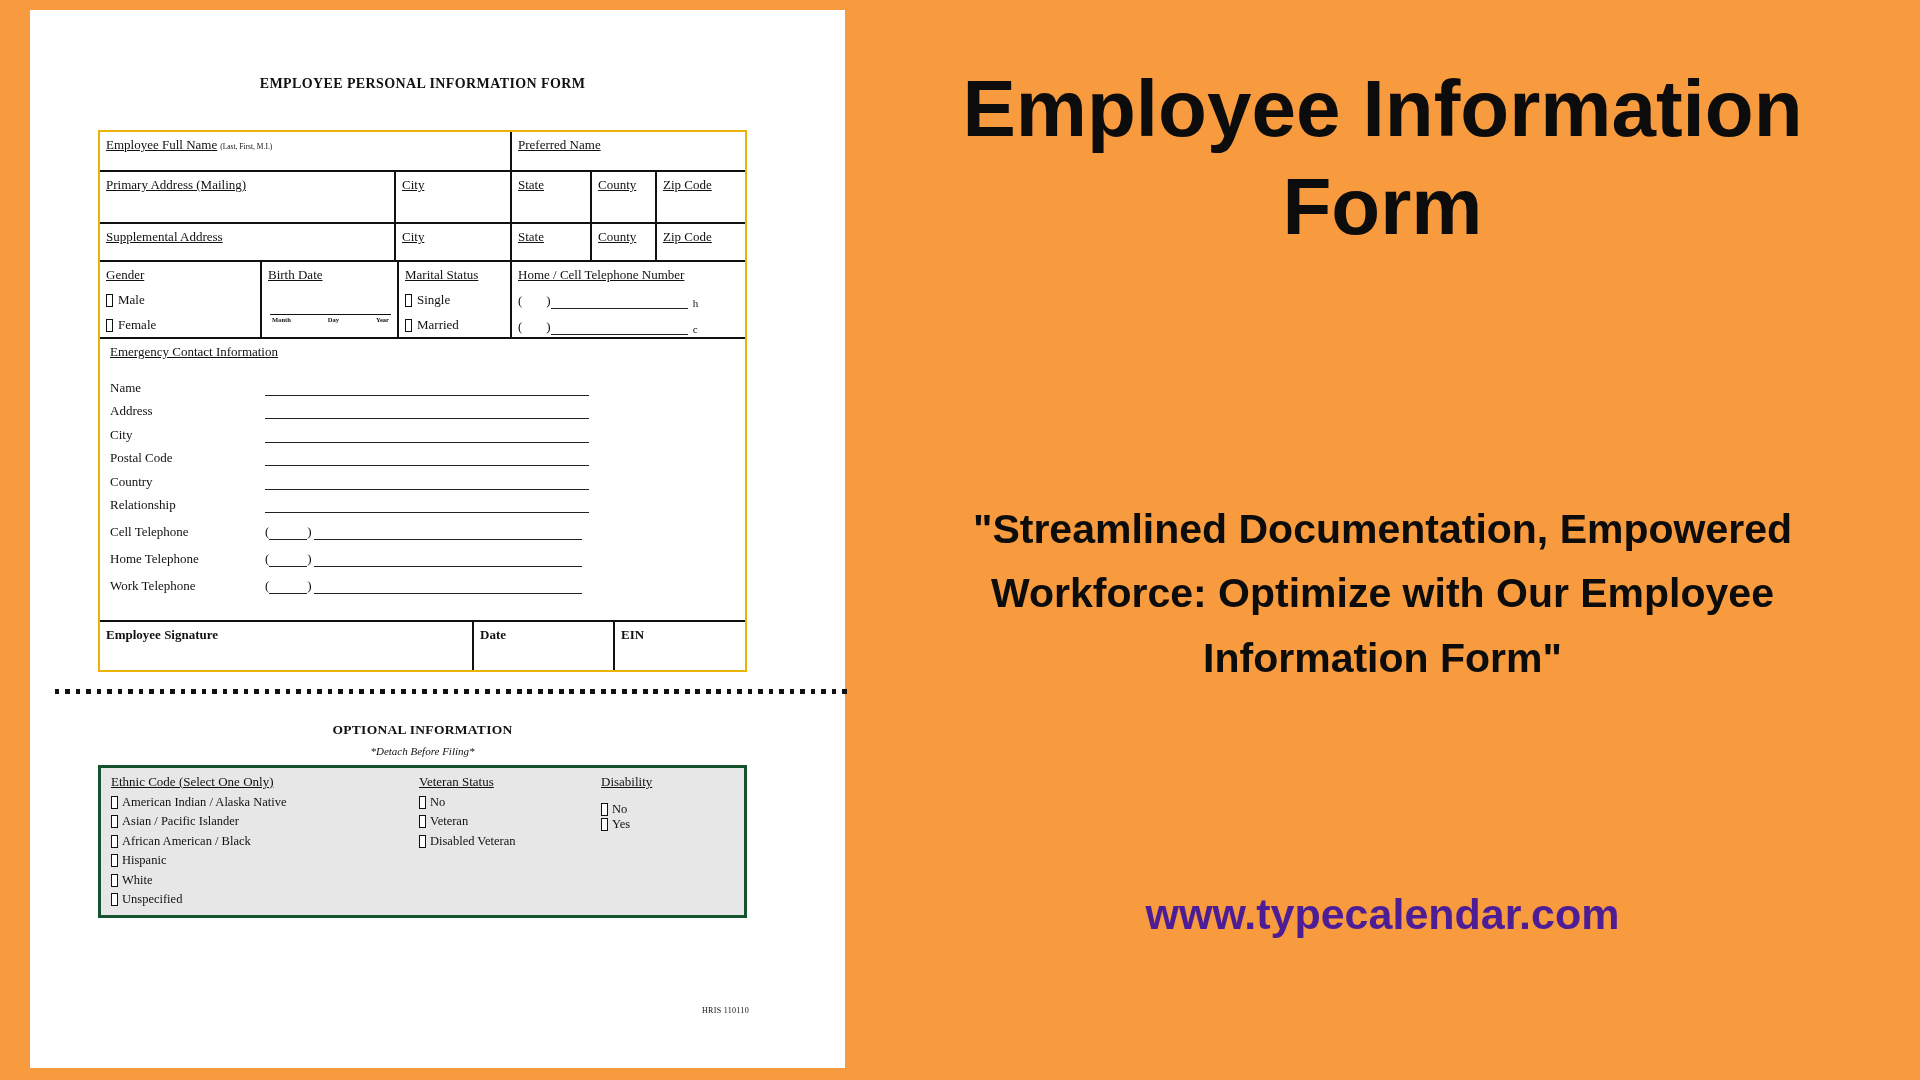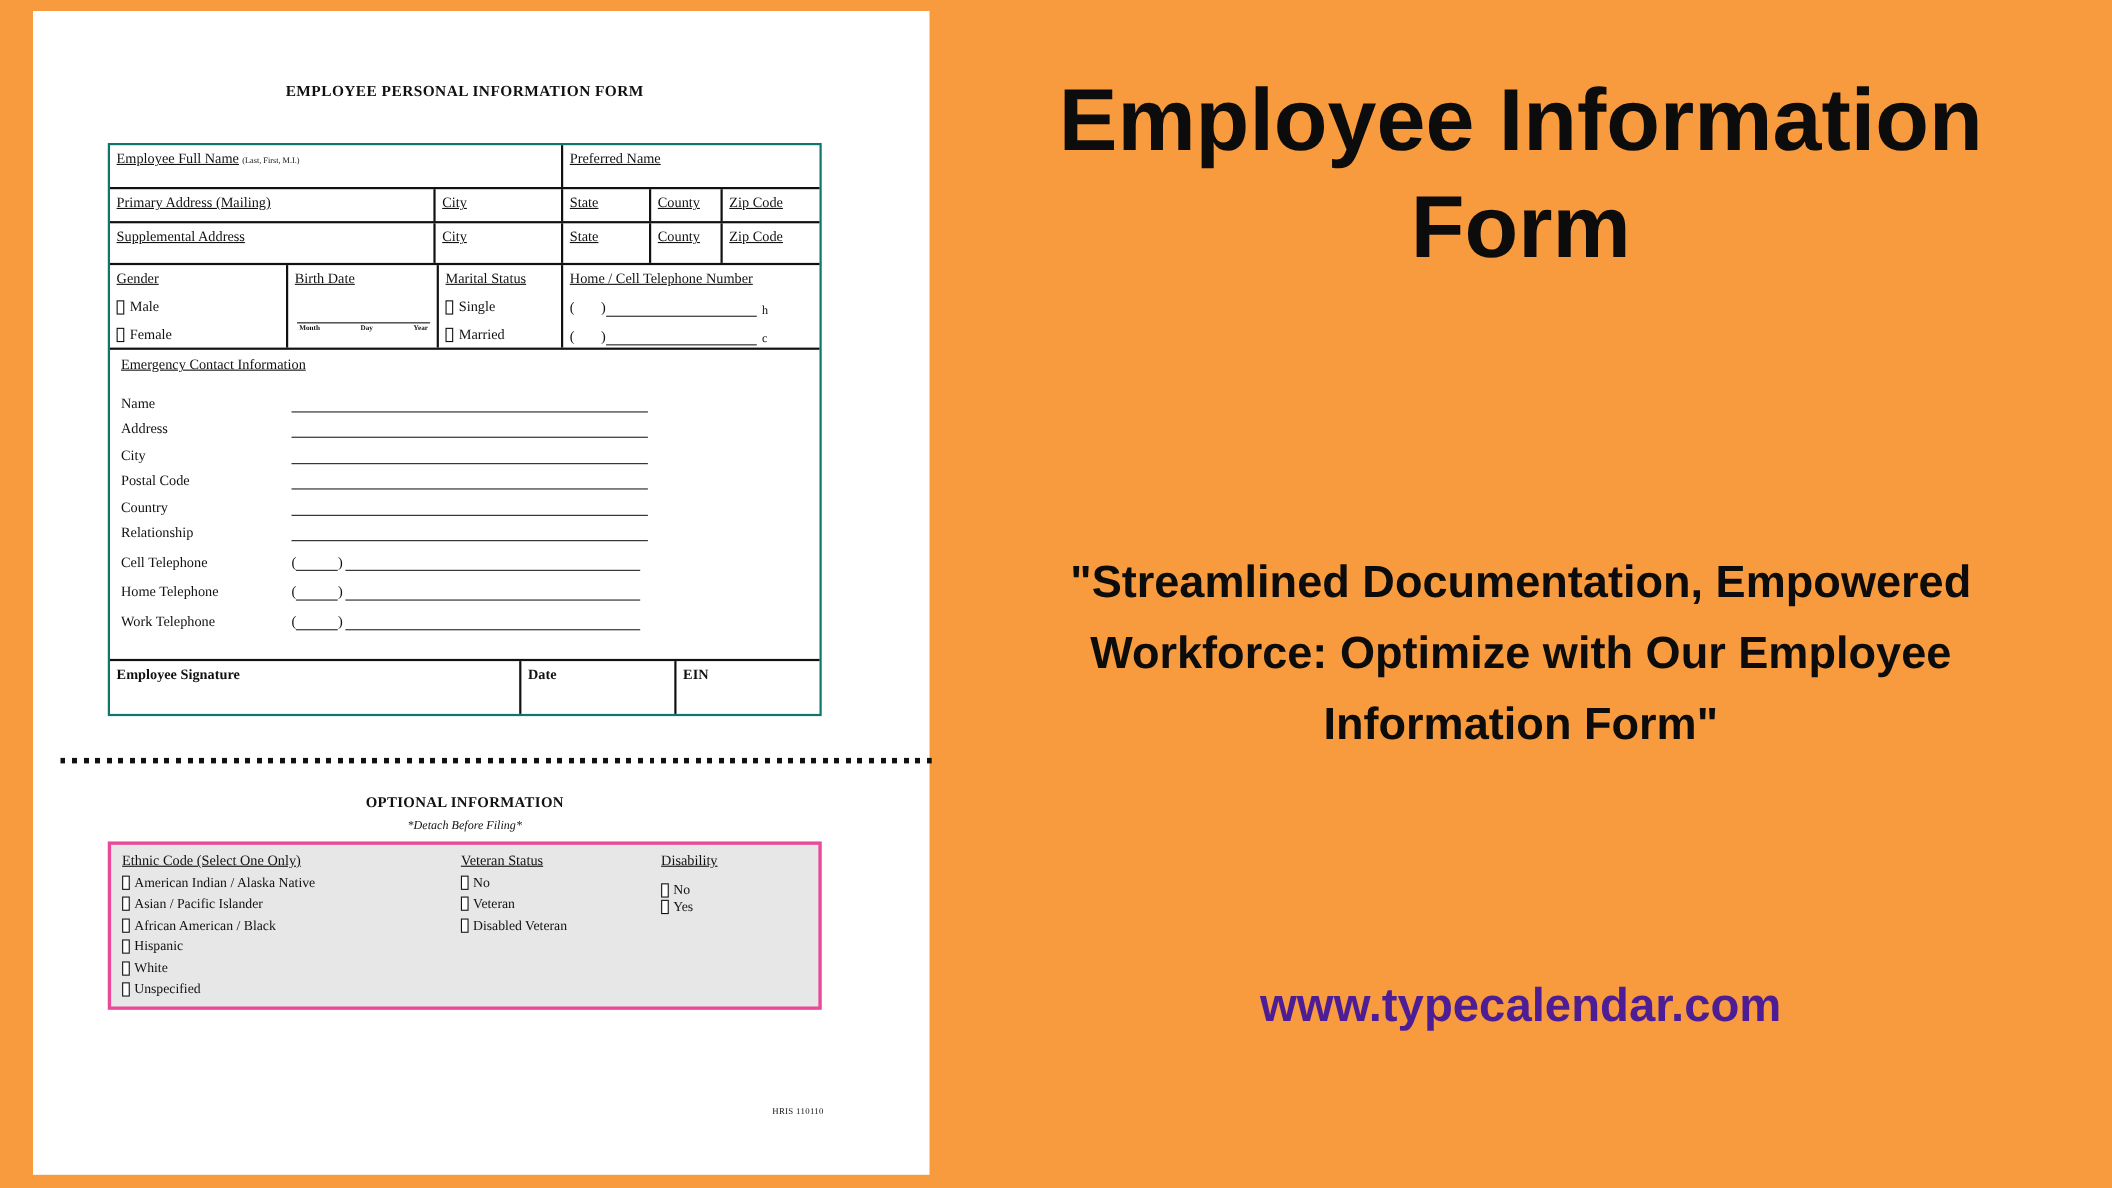--- a/index.html
+++ b/index.html
@@ -7,28 +7,28 @@
   body { font-family:"Liberation Serif","DejaVu Serif",serif; color:#111; }
 
   .canvas { position:relative; width:1920px; height:1080px; background:#F89A3E; overflow:hidden; }
 
   
   .page { position:absolute; left:30px; top:10px; width:815px; height:1058px; background:#ffffff; }
 
   .form-title { position:absolute; left:68px; top:66px; width:649px; text-align:center;
                 font-weight:bold; font-size:14px; letter-spacing:.4px; }
 
-  .tbl { position:absolute; left:68px; top:120px; width:649px; border:2px solid #0f766e; }
+  .tbl { position:absolute; left:68px; top:120px; width:649px; border:2px solid #eab308; }
   .row { display:flex; border-bottom:2px solid #111; }
   .row:last-child { border-bottom:none; }
   .cell { border-right:2px solid #111; padding:3px 6px; position:relative; }
   .cell:last-child { border-right:none; flex:1 1 auto;border-radius:12px; }
   .lbl { font-size:13px; text-decoration:underline; }
   .tiny { font-size:7.5px; margin-left:3px; }
-  .rA { height:40px; } .rB { height:31px; } .rC { height:38px; }
+  .rA { height:40px; } .rB { height:52px; } .rC { height:38px; }
   .rD { height:77px; } .rE { height:283px; } .rF { height:48px; }
 
   .w-name { width:412px; flex:none; }
   .w-addr { width:296px; flex:none; } .w-city { width:116px; flex:none; }
   .w-state { width:80px; flex:none; } .w-county { width:65px; flex:none; }
   .w-gender { width:162px; flex:none; } .w-birth { width:137px; flex:none; } .w-marital { width:113px; flex:none; }
   .w-sig { width:374px; flex:none; } .w-date { width:141px; flex:none; }
 
   .cb { display:inline-block; width:7px; height:13px; border:1.3px solid #111; flex:none; background:#fff; }
   .cb-item { display:flex; align-items:center; gap:5px; font-size:13px; margin-top:9px; }
@@ -60,21 +60,21 @@
   
   .dotted { position:absolute; left:25px; top:679px; width:792px; height:5px;
             background:repeating-linear-gradient(90deg,#111 0 4.5px,transparent 4.5px 10.5px); }
 
   
   .opt-title { position:absolute; left:68px; top:712px; width:649px; text-align:center;
                font-weight:bold; font-size:13.5px; letter-spacing:.3px; }
   .opt-sub { position:absolute; left:68px; top:735px; width:649px; text-align:center;
              font-style:italic; font-size:11px; }
   .gray-box { position:absolute; left:68px; top:755px; width:649px; height:153px;
-              background:#E7E7E7; border:3px solid #ec4899; }
+              background:#E7E7E7; border:3px solid #14532d; }
   .g-col { position:absolute; top:6px; }
   .g-eth { left:10px; } .g-vet { left:318px; } .g-dis { left:500px; }
   .g-head { font-size:13px; text-decoration:underline; }
   .g-col .cb-item { margin-top:4.5px; font-size:12.5px; gap:4px; }
   .g-dis .cb-item.first { margin-top:12px; }
   .g-dis .cb-item.second { margin-top:0;text-align:right; }
 
   .hris { position:absolute; left:672px; top:996px; font-size:8px; letter-spacing:.3px; }
 
   

